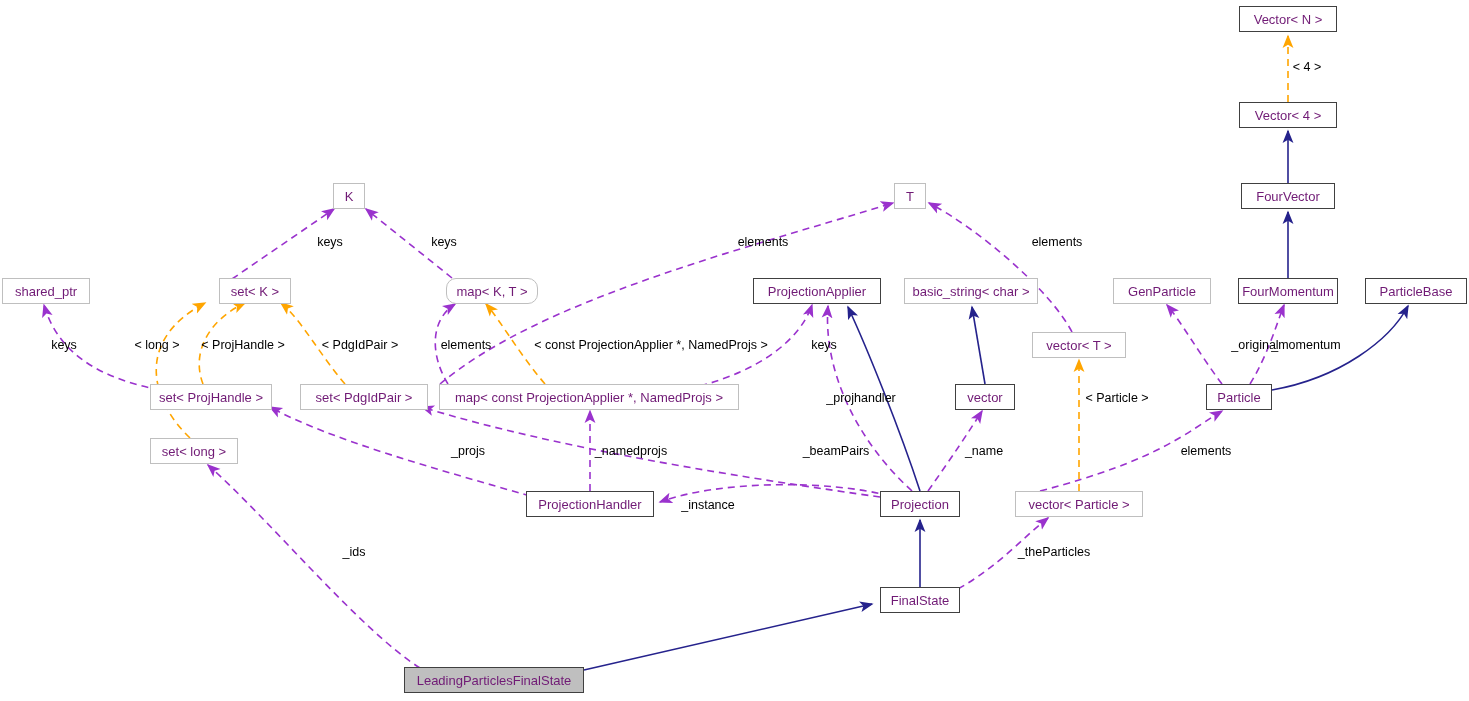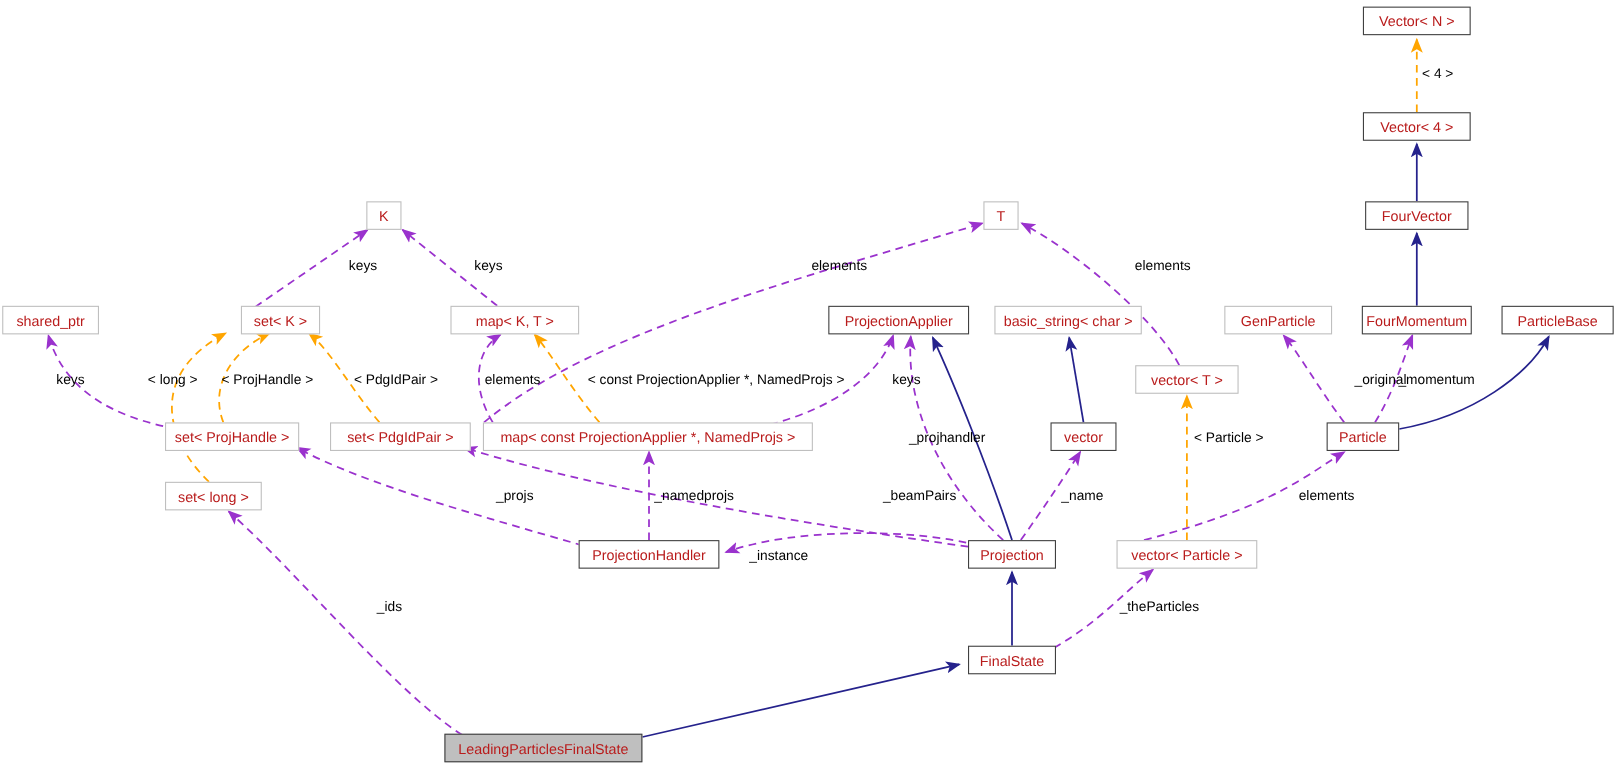--- a/index.html
+++ b/index.html
@@ -24,21 +24,21 @@
     pointer-events: none;
   }
   .node {
     position: absolute;
     box-sizing: border-box;
     display: flex;
     align-items: center;
     justify-content: center;
     background: #ffffff;
     font-size: 13px;
-    color: #b91c1c;
+    color: #701a75;
     white-space: nowrap;
     line-height: 1;
     padding: 0 8px;
     height: 26px;
     transform: translate(-50%, -50%);
   }
   .node.tmpl {
     border: 1px solid #bfbfbf;
   }
   .node.cls {
@@ -121,21 +121,21 @@
   </svg>
 
   <div id="nodes-layer">
       <div class="node cls" style="left: 1288px; top: 19px; width: 98px;">Vector&lt; N &gt;</div>
       <div class="node cls" style="left: 1288px; top: 115px; width: 98px;">Vector&lt; 4 &gt;</div>
       <div class="node cls" style="left: 1288px; top: 196px; width: 94px;">FourVector</div>
       <div class="node tmpl" style="left: 349px; top: 196px; width: 32px;">K</div>
       <div class="node tmpl" style="left: 910px; top: 196px; width: 32px;">T</div>
       <div class="node tmpl" style="left: 46px; top: 291px; width: 88px;">shared_ptr</div>
       <div class="node tmpl" style="left: 255px; top: 291px; width: 72px;">set&lt; K &gt;</div>
-      <div class="node tmpl" style="left: 468px; top: 291px; width: 117px;">map&lt; K, T &gt;</div>
+      <div class="node tmpl" style="left: 492px; top: 291px; width: 92px; border-radius: 10px;">map&lt; K, T &gt;</div>
       <div class="node cls" style="left: 817px; top: 291px; width: 128px;">ProjectionApplier</div>
       <div class="node tmpl" style="left: 971px; top: 291px; width: 134px;">basic_string&lt; char &gt;</div>
       <div class="node tmpl" style="left: 1162px; top: 291px; width: 98px;">GenParticle</div>
       <div class="node cls" style="left: 1288px; top: 291px; width: 100px;">FourMomentum</div>
       <div class="node cls" style="left: 1416px; top: 291px; width: 102px;">ParticleBase</div>
       <div class="node tmpl" style="left: 1079px; top: 345px; width: 94px;">vector&lt; T &gt;</div>
       <div class="node tmpl" style="left: 211px; top: 397px; width: 122px;">set&lt; ProjHandle &gt;</div>
       <div class="node tmpl" style="left: 364px; top: 397px; width: 128px;">set&lt; PdgIdPair &gt;</div>
       <div class="node tmpl" style="left: 589px; top: 397px; width: 300px;">map&lt; const ProjectionApplier *, NamedProjs &gt;</div>
       <div class="node cls" style="left: 985px; top: 397px; width: 60px;">vector</div>

